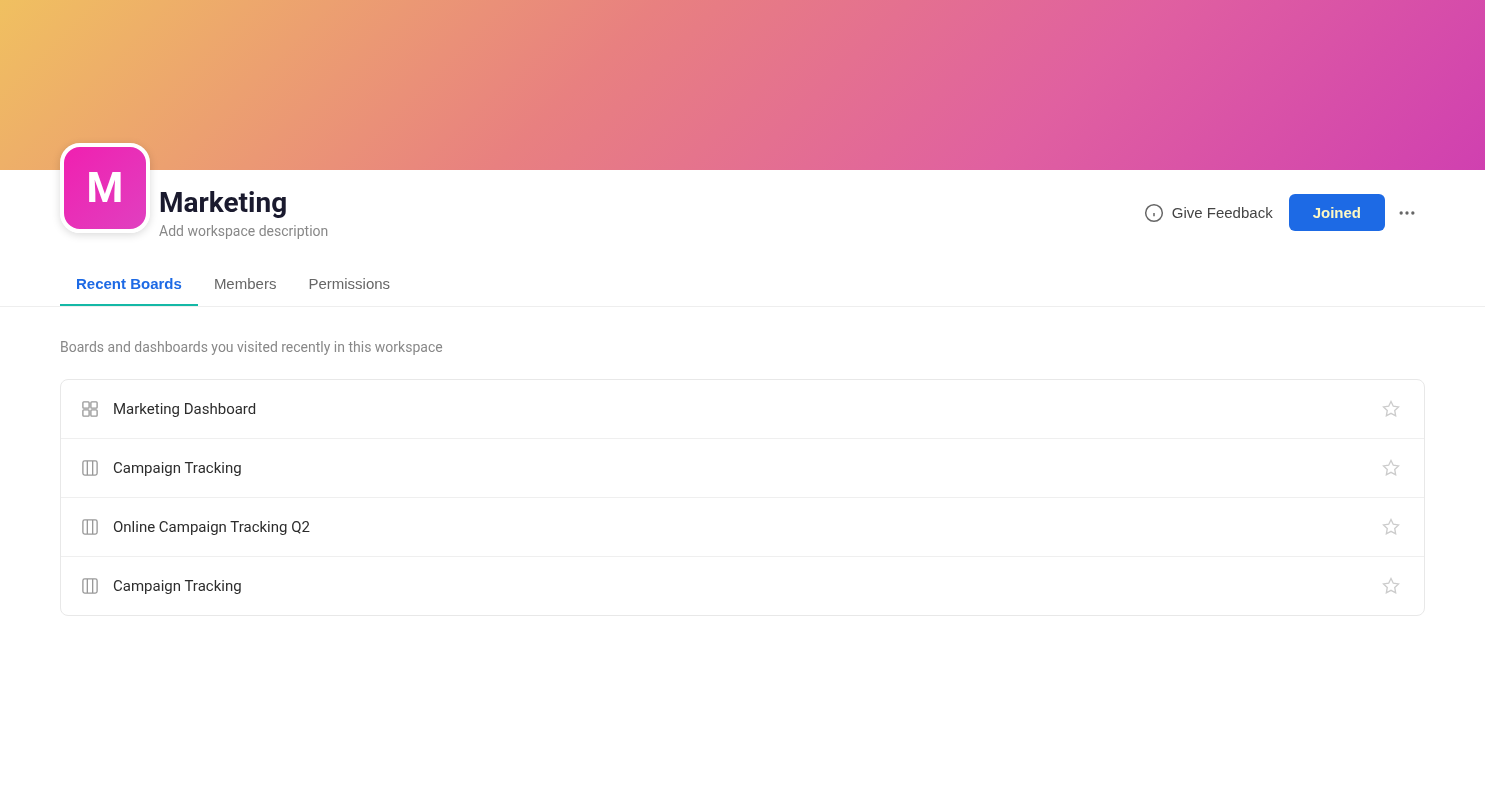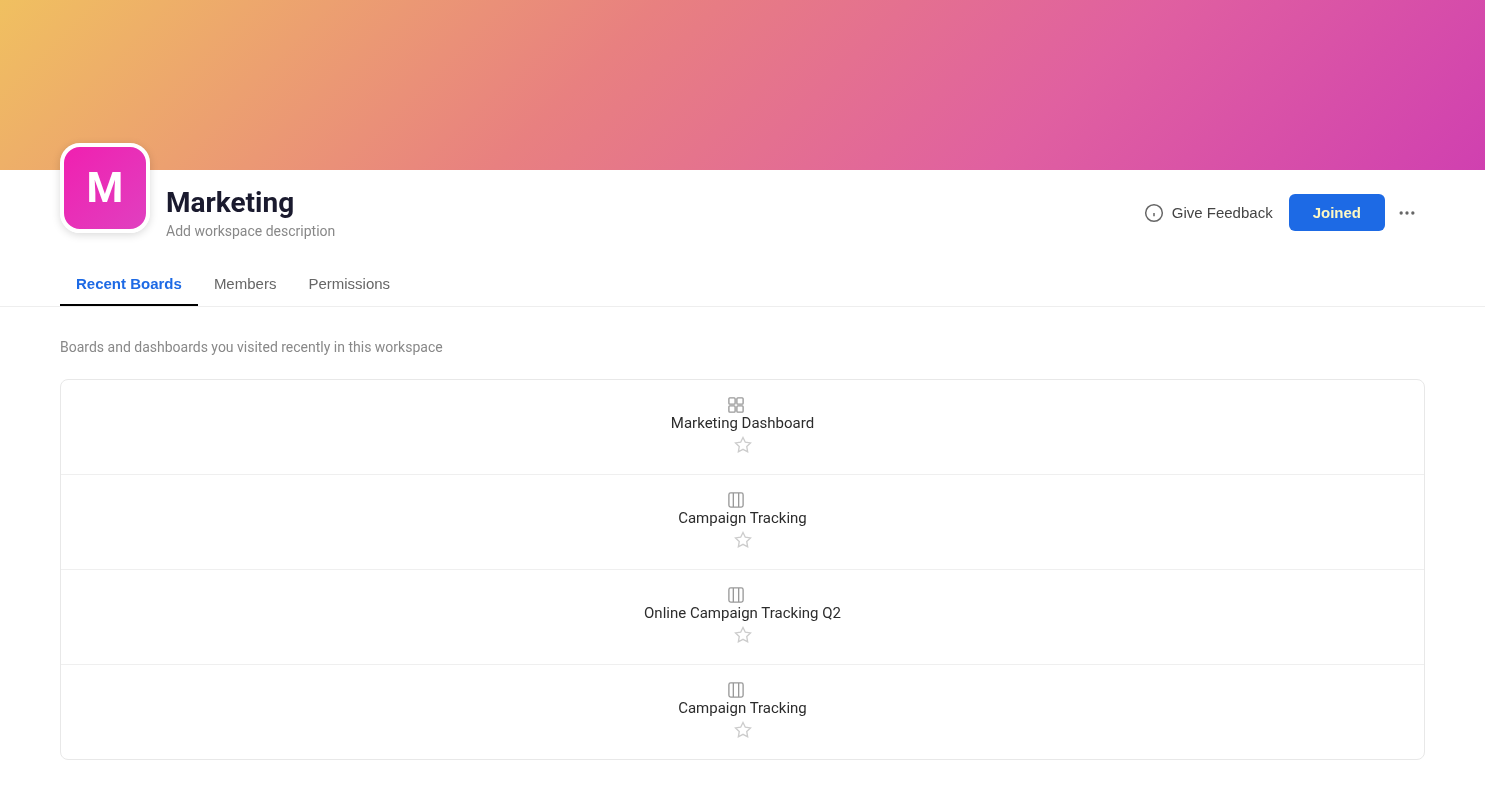--- a/index.html
+++ b/index.html
@@ -45,21 +45,21 @@
       color: white;
       font-size: 42px;
       font-weight: 700;
       margin-top: -50px;
       border: 4px solid white;
       box-shadow: 0 2px 8px rgba(0,0,0,0.15);
       flex-shrink: 0;
     }
 
     .workspace-info {
-      margin-left: 16px;
+      margin-left: 9px;
       flex: 1;
     }
 
     .workspace-name {
       font-size: 28px;
       font-weight: 700;
       color: #1a1a2e;
     }
 
     .workspace-desc {
@@ -130,21 +130,21 @@
       border-bottom: 2px solid transparent;
       color: #666;
       background: none;
       border-top: none;
       border-left: none;
       border-right: none;
     }
 
     .tab.active {
       color: #1d6ae5;
-      border-bottom: 2px solid #000000;
+      border-bottom: 2px solid #14b8a6;
       font-weight: 600;
     }
 
     .main-content {
       background: #fff;
       padding: 32px 60px;
       min-height: 500px;
     }
 
     .section-desc {
@@ -158,21 +158,20 @@
       border-radius: 8px;
       overflow: hidden;
     }
 
     .board-item {
       display: flex;
       align-items: center;
       padding: 16px 20px;
       border-bottom: 1px solid #efefef;
       cursor: pointer;
-      flex-direction: column;
     }
 
     .board-item:last-child {
       border-bottom: none;
     }
 
     .board-icon {
       width: 18px;
       height: 18px;
       margin-right: 14px;

